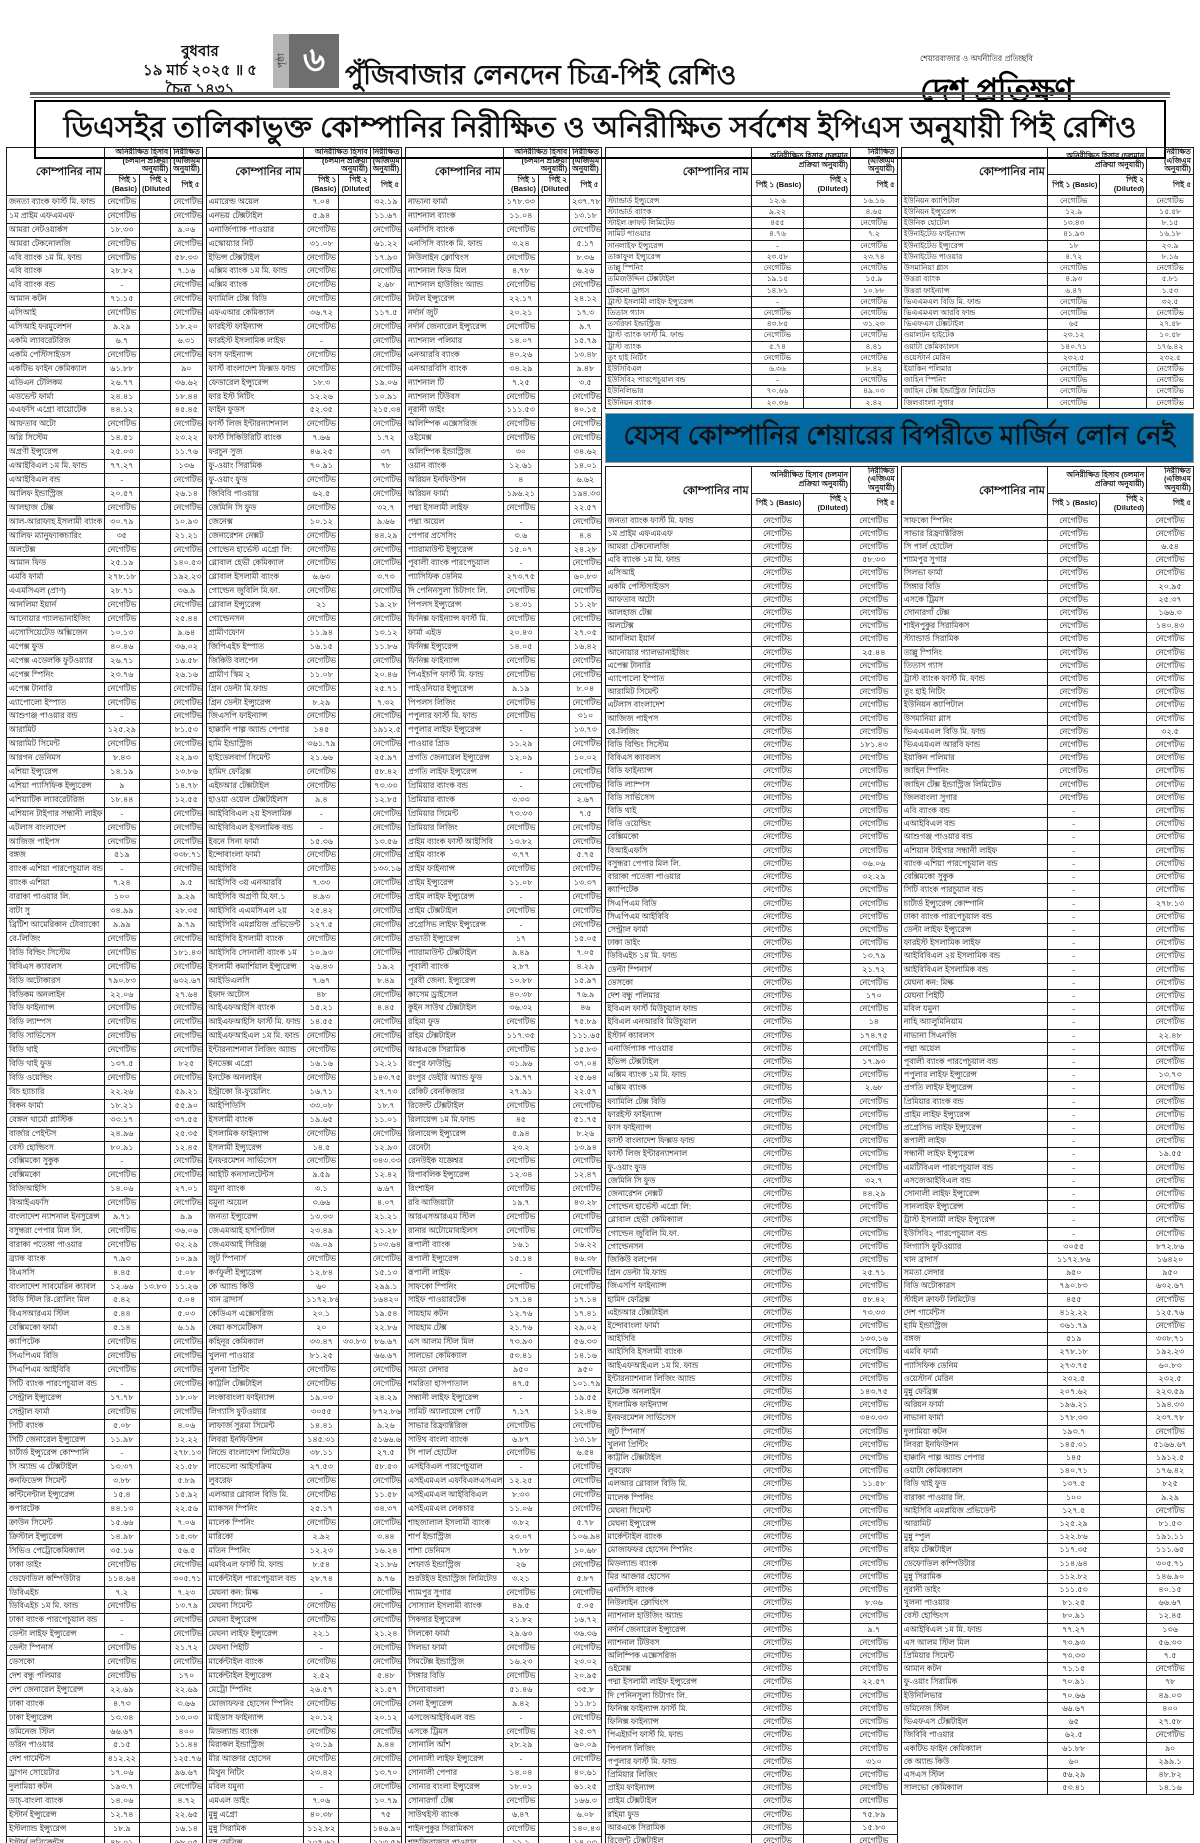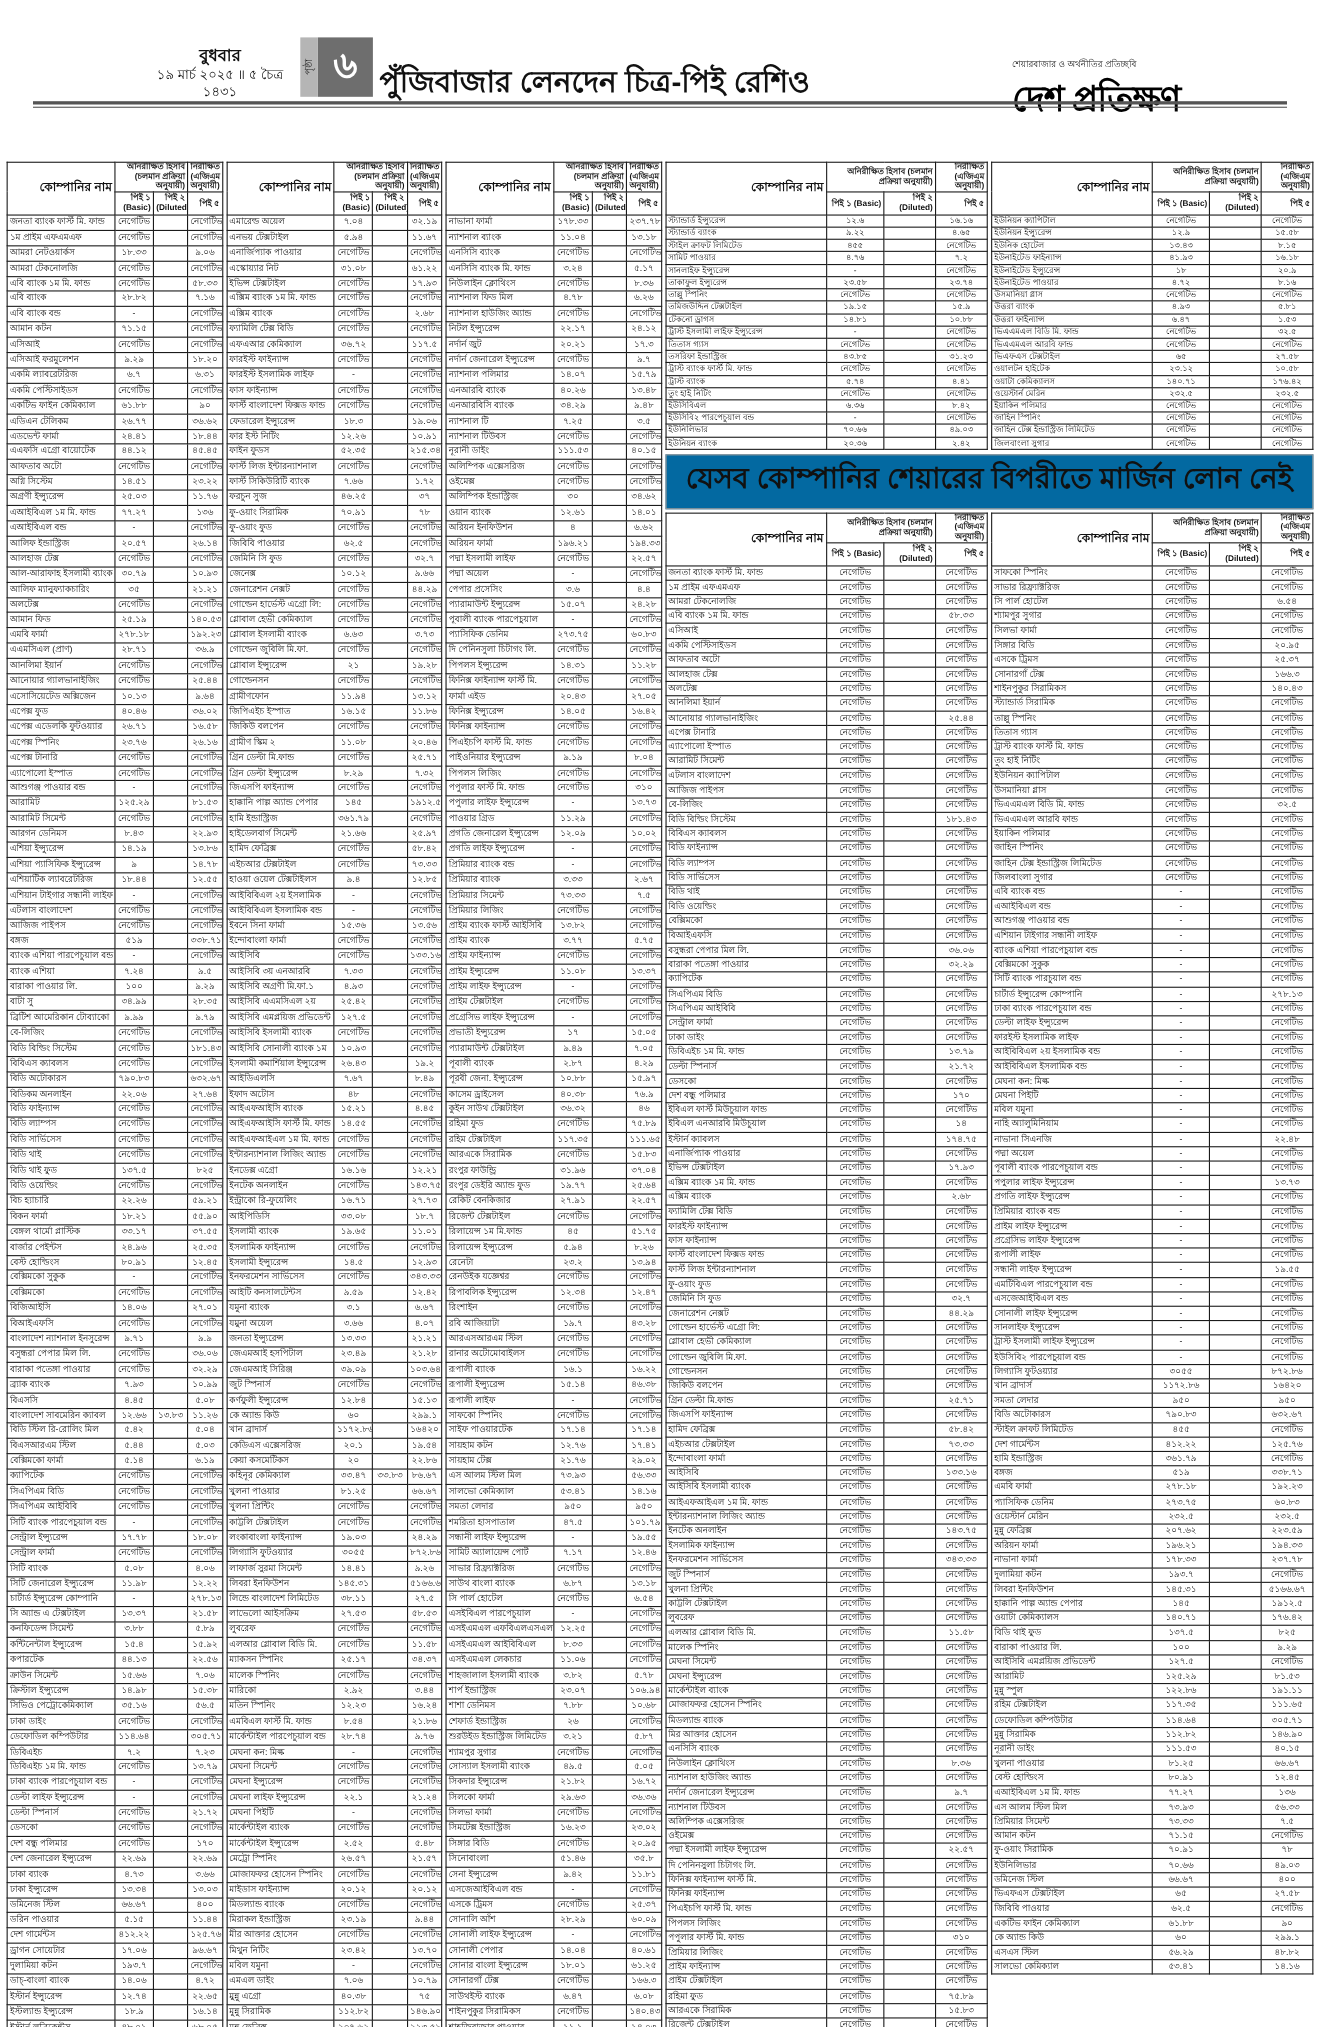--- a/index.html
+++ b/index.html
@@ -3,21 +3,21 @@
 <meta charset="utf-8">
 <style>
   html,body{margin:0;padding:0;background:#e8e8e8;}
   .page{width:1200px;height:1843px;background:#ffffff;position:relative;margin:0 auto;
         font-family:"Liberation Sans","DejaVu Sans",sans-serif;color:#111;overflow:hidden;}
   
   .masthead{position:absolute;top:30px;left:30px;right:30px;height:62px;}
   .rule{position:absolute;top:92px;left:30px;right:30px;border-top:3px solid #555;border-bottom:1px solid #555;height:2px;}
   .dateblock{position:absolute;left:105px;top:12px;width:130px;text-align:center;line-height:1.25;}
   .dateblock .day{font-weight:bold;font-size:15px;}
-  .dateblock .date{font-size:12px;}
+  .dateblock .date{font-size:15px;font-weight:bold;}
   .pagebadge{position:absolute;left:243px;top:4px;display:flex;height:54px;}
   .pagebadge .vlabel{background:#b5b5b5;color:#222;width:16px;font-size:9px;
         writing-mode:vertical-rl;transform:rotate(180deg);text-align:center;line-height:16px;}
   .pagebadge .num{background:#6e6e6e;color:#fff;width:50px;font-size:34px;font-weight:bold;
         display:flex;align-items:center;justify-content:center;}
   .section-title{position:absolute;left:315px;top:24px;font-size:27px;font-weight:bold;letter-spacing:0;}
   .nameplate{position:absolute;right:10px;top:22px;width:240px;text-align:left;}
   .nameplate .tagline{font-size:8px;color:#222;}
   .nameplate .paper{font-size:32px;font-weight:bold;color:#000;letter-spacing:-1px;}
   
@@ -61,20 +61,21 @@
       <div class="num">৬</div>
     </div>
     <div class="section-title">পুঁজিবাজার লেনদেন চিত্র-পিই রেশিও</div>
     <div class="nameplate">
       <div class="tagline">শেয়ারবাজার ও অর্থনীতির প্রতিচ্ছবি</div>
       <div class="paper">দেশ প্রতিক্ষণ</div>
     </div>
   </div>
   <div class="rule"></div>
 
+  <div class="main-title">ডিএসইর তালিকাভুক্ত কোম্পানির নিরীক্ষিত ও অনিরীক্ষিত সর্বশেষ ইপিএস অনুযায়ী পিই রেশিও</div>
 
   <div class="content">
     <div class="grp" id="g0">
         <table>
           <colgroup>
             <col class="c-name">
             <col class="c-p1">
             <col class="c-p2">
             <col class="c-p5">
           </colgroup>

